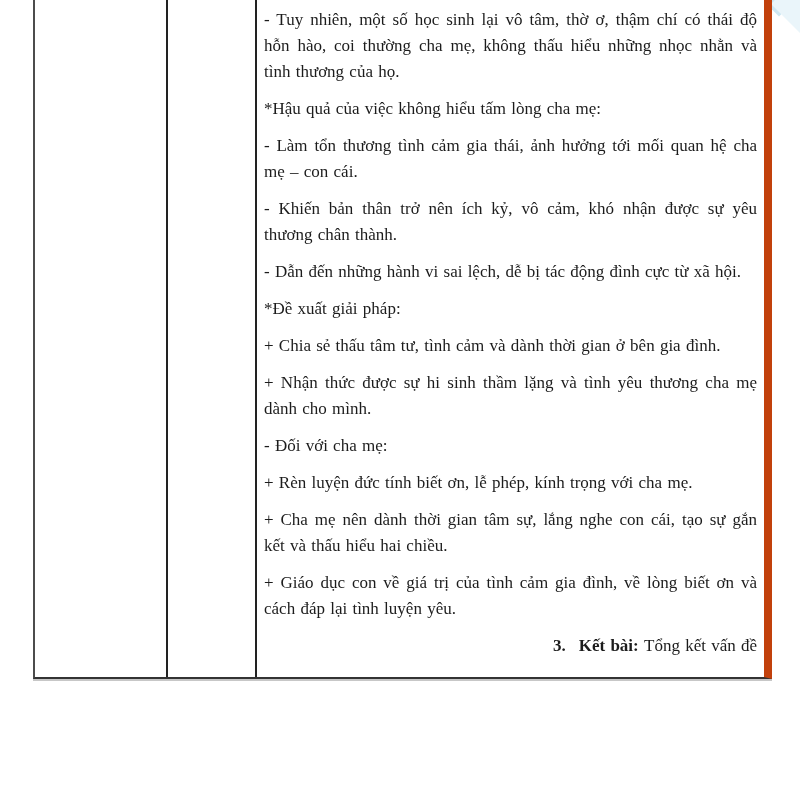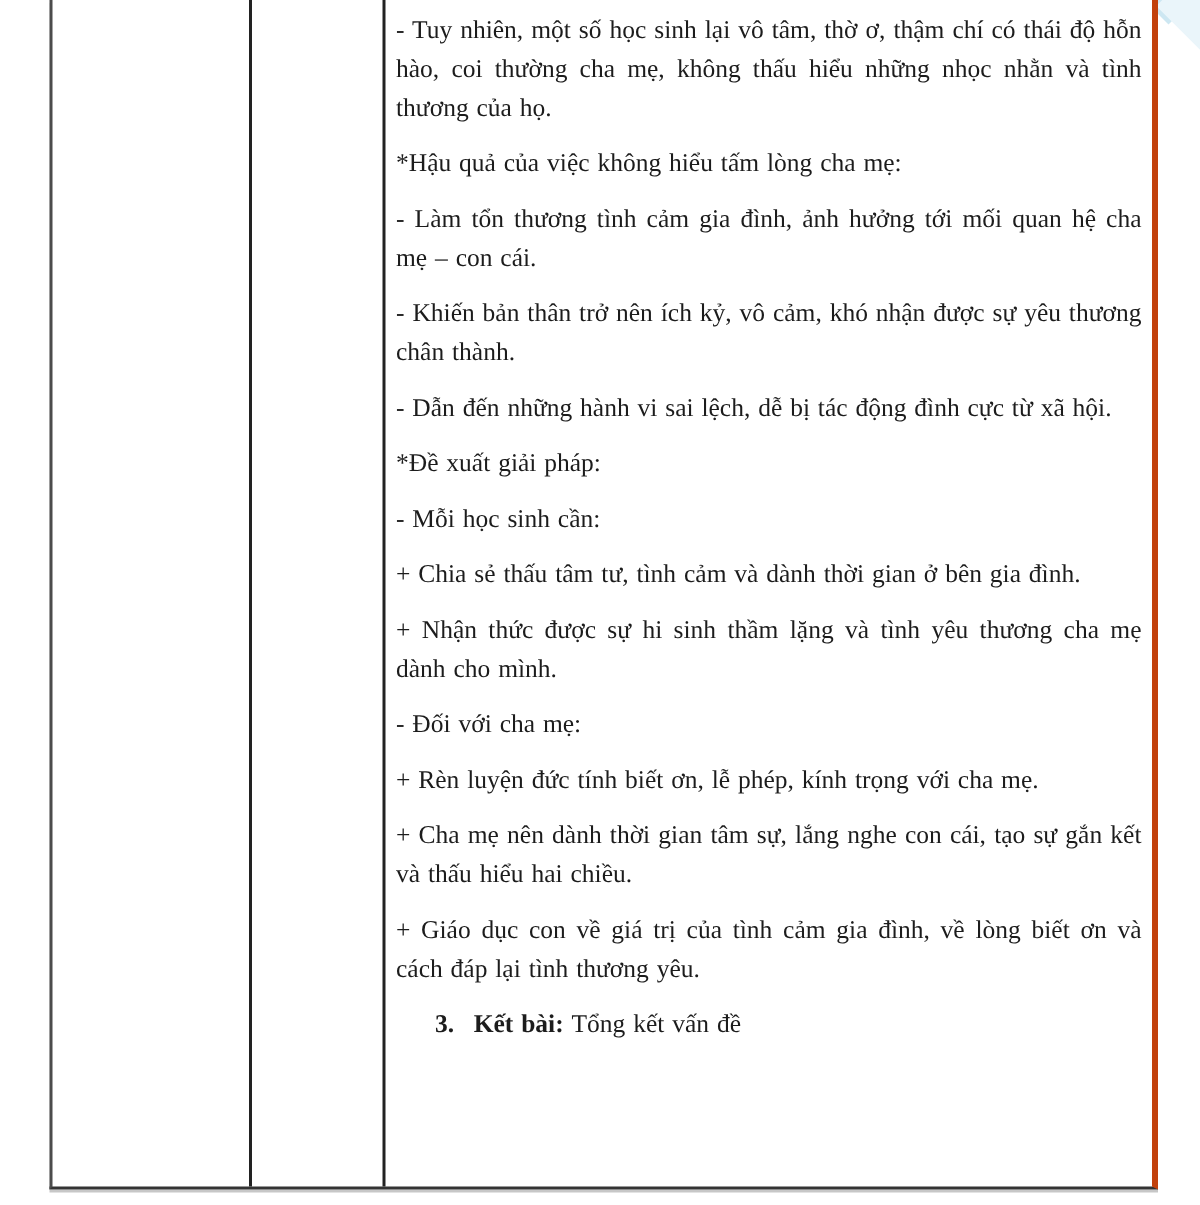--- a/index.html
+++ b/index.html
@@ -39,24 +39,24 @@
     width: 44px; height: 44px;
     left: 8px; top: -18px;
   }
 
   
   .doc-table {
     position: absolute;
     left: 33px;
     top: 0;
     width: 739px;
-    height: 793px;
+    height: 679px;
     display: flex;
     border-left: 2px solid #4c4c4c;
-    border-right: 4px solid #c2410c;
+    border-right: 8px solid #c2410c;
     border-bottom: 2px solid #333333;
     box-shadow: 0 2px 0 #c7c7c7;
     background: #ffffff;
   }
   .col {
     height: 100%;
     overflow: hidden;
   }
   .col-1 {
     width: 133px;
@@ -72,21 +72,21 @@
     font-size: 17px;
     line-height: 26px;
     color: #1c1c1c;
   }
   .para {
     text-align: justify;
     margin: 0 0 11px 0;
     word-spacing: 1px;
   }
   .para.numbered {
-    text-align: left;
+    text-align: right;
     padding-left: 26px;
   }
   .bold { font-weight: bold; }
   .num { margin-right: 13px; }
 </style>
 </head>
 <body>
 
 <div class="page">
 
@@ -95,29 +95,28 @@
     <div class="diamond diamond-light" style="background-color: rgb(234, 245, 250);"></div>
   </div>
 
   <div class="doc-table">
     <div class="col col-1"></div>
     <div class="col col-2"></div>
     <div class="col col-content">
       <div id="paragraphs">
           <p class="para">- Tuy nhiên, một số học sinh lại vô tâm, thờ ơ, thậm chí có thái độ hỗn hào, coi thường cha mẹ, không thấu hiểu những nhọc nhằn và tình thương của họ.</p>
           <p class="para">*Hậu quả của việc không hiểu tấm lòng cha mẹ:</p>
-          <p class="para">- Làm tổn thương tình cảm gia đình, ảnh hưởng tới mối quan hệ cha mẹ – con cái.</p>
+          <p class="para">- Làm tổn thương tình cảm gia thái, ảnh hưởng tới mối quan hệ cha mẹ – con cái.</p>
           <p class="para">- Khiến bản thân trở nên ích kỷ, vô cảm, khó nhận được sự yêu thương chân thành.</p>
           <p class="para">- Dẫn đến những hành vi sai lệch, dễ bị tác động đình cực từ xã hội.</p>
           <p class="para">*Đề xuất giải pháp:</p>
-          <p class="para">- Mỗi học sinh cần:</p>
           <p class="para">+ Chia sẻ thấu tâm tư, tình cảm và dành thời gian ở bên gia đình.</p>
           <p class="para">+ Nhận thức được sự hi sinh thầm lặng và tình yêu thương cha mẹ dành cho mình.</p>
           <p class="para">- Đối với cha mẹ:</p>
           <p class="para">+ Rèn luyện đức tính biết ơn, lễ phép, kính trọng với cha mẹ.</p>
           <p class="para">+ Cha mẹ nên dành thời gian tâm sự, lắng nghe con cái, tạo sự gắn kết và thấu hiểu hai chiều.</p>
-          <p class="para">+ Giáo dục con về giá trị của tình cảm gia đình, về lòng biết ơn và cách đáp lại tình thương yêu.</p>
+          <p class="para">+ Giáo dục con về giá trị của tình cảm gia đình, về lòng biết ơn và cách đáp lại tình luyện yêu.</p>
           <p class="para numbered"><span class="num bold">3.</span><span class="bold">Kết bài: </span><span>Tổng kết vấn đề</span></p>
         </div>
     </div>
   </div>
 
 </div>
 
 </body></html>

